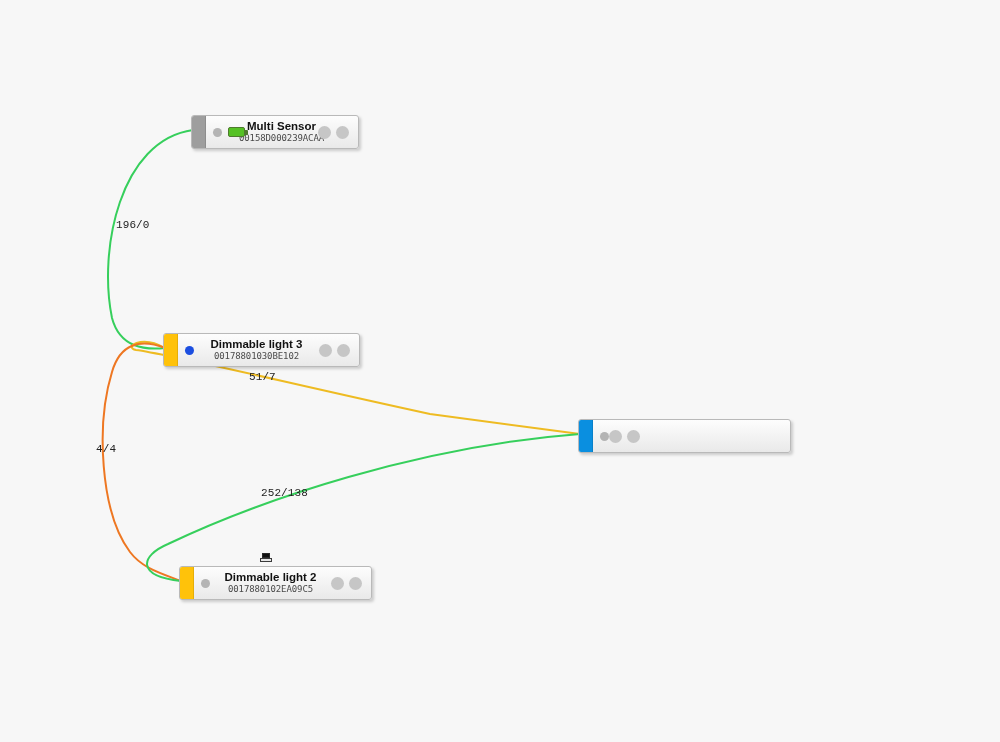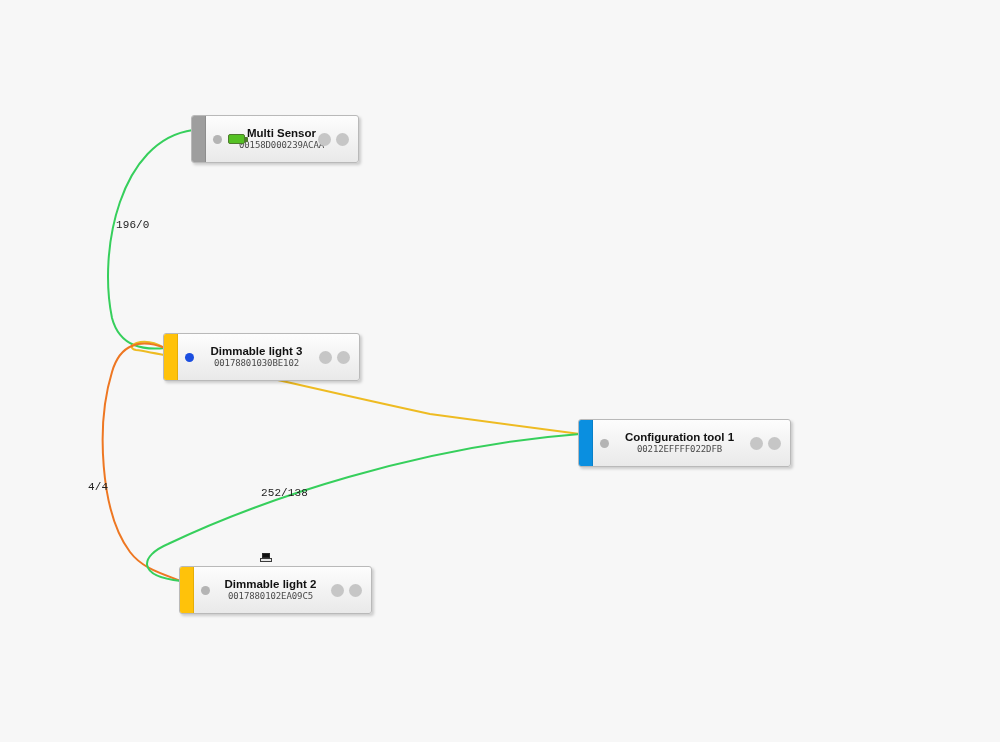--- a/index.html
+++ b/index.html
@@ -32,21 +32,21 @@
   .edge-label {
     position: absolute;
     font-family: Liberation Mono, monospace;
     font-size: 11px;
     color: #222222;
     white-space: nowrap;
     letter-spacing: 0.1px;
   }
   .node {
     position: absolute;
-    height: 48px;
+    height: 34px;
     background: linear-gradient(to bottom, #fdfdfd 0%, #f2f2f2 55%, #e9e9e9 100%);
     border: 1px solid #b9b9b9;
     border-radius: 3px;
     box-shadow: 2px 2px 3px rgba(0,0,0,0.18);
     display: flex;
     align-items: stretch;
     overflow: hidden;
     box-sizing: border-box;
   }
   .node-bar {
@@ -142,21 +142,21 @@
         <path d="M 193 130 C 120 140, 98 250, 112 318 C 120 348, 145 350, 165 348" fill="none" stroke="#36cf5c" stroke-width="2" stroke-linecap="round"></path>
         <path d="M 165 348 C 140 334, 124 348, 136 350 C 170 354, 300 386, 430 414 L 580 434" fill="none" stroke="#eebb22" stroke-width="2" stroke-linecap="round"></path>
         <path d="M 165 348 C 140 338, 120 344, 112 372 C 96 424, 100 512, 130 552 C 142 568, 160 573, 181 581" fill="none" stroke="#ee7722" stroke-width="2" stroke-linecap="round"></path>
         <path d="M 181 581 C 136 576, 140 556, 168 544 C 260 500, 420 446, 580 434" fill="none" stroke="#36cf5c" stroke-width="2" stroke-linecap="round"></path>
       </g>
   </svg>
 
   <div id="labels">
       <div class="edge-label" style="left: 116px; top: 219px;">196/0</div>
       <div class="edge-label" style="left: 249px; top: 371px;">51/7</div>
-      <div class="edge-label" style="left: 88px; top: 443px; margin-top: 38px;">4/4</div>
+      <div class="edge-label" style="left: 96px; top: 443px;">4/4</div>
       <div class="edge-label" style="left: 261px; top: 487px;">252/138</div>
     </div>
 
   <div id="nodes">
       <div class="node" style="left: 191px; top: 115px; width: 168px;">
         <div class="node-bar" style="background: rgb(158, 158, 158);"></div>
         <div class="node-status-dot"></div>
         <div class="node-battery" style="background: rgb(85, 193, 36);"></div>
         <div class="node-text">
           <div class="node-title">Multi Sensor</div>
@@ -175,24 +175,20 @@
           <div class="node-mac">00178801030BE102</div>
         </div>
         <div class="node-actions">
           <div class="node-action-dot"></div>
           <div class="node-action-dot"></div>
         </div>
       </div>
       <div class="node" style="left: 578px; top: 419px; width: 213px;">
         <div class="node-bar" style="background: rgb(10, 143, 224);"></div>
         <div class="node-status-dot"></div>
-        <div class="node-text">
-          <div class="node-title">Configuration tool 1</div>
-          <div class="node-mac">00212EFFFF022DFB</div>
-        </div>
         <div class="node-actions">
           <div class="node-action-dot"></div>
           <div class="node-action-dot"></div>
         </div>
       </div>
       <div class="node" style="left: 179px; top: 566px; width: 193px; text-align: right;">
         <div class="node-bar" style="background: rgb(255, 194, 10);"></div>
         <div class="node-status-dot"></div>
         <div class="node-text">
           <div class="node-title">Dimmable light 2</div>

